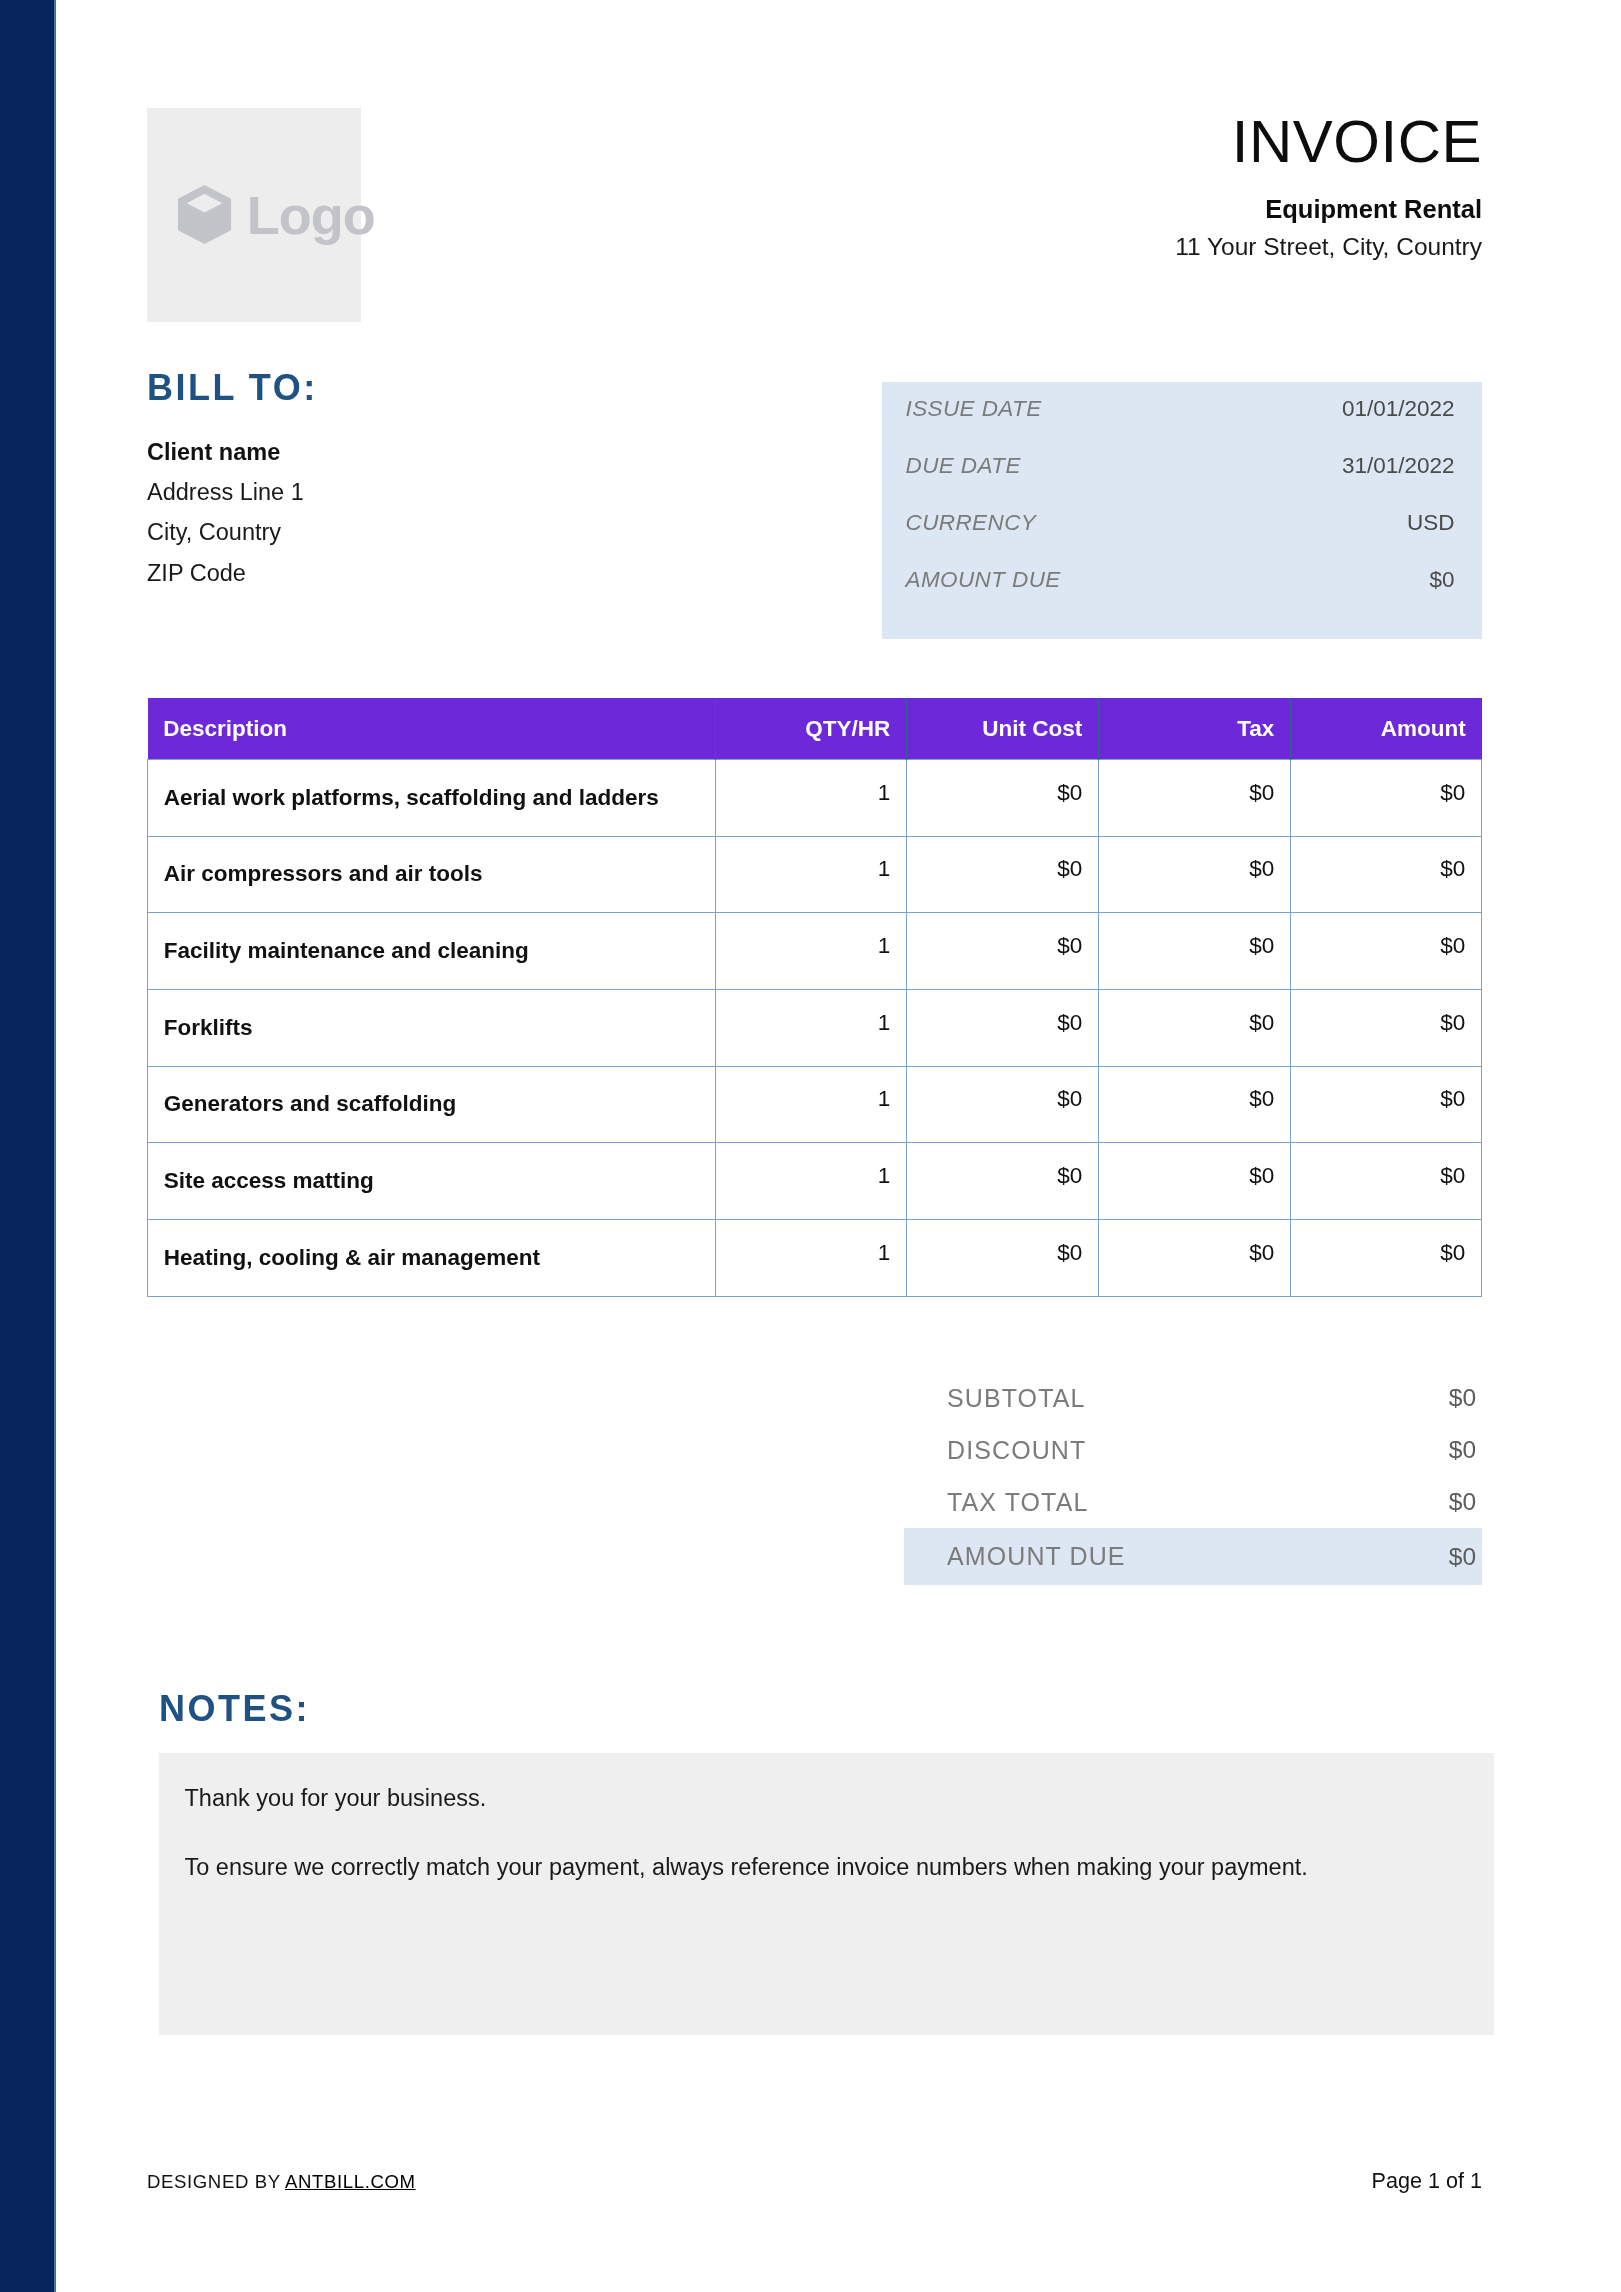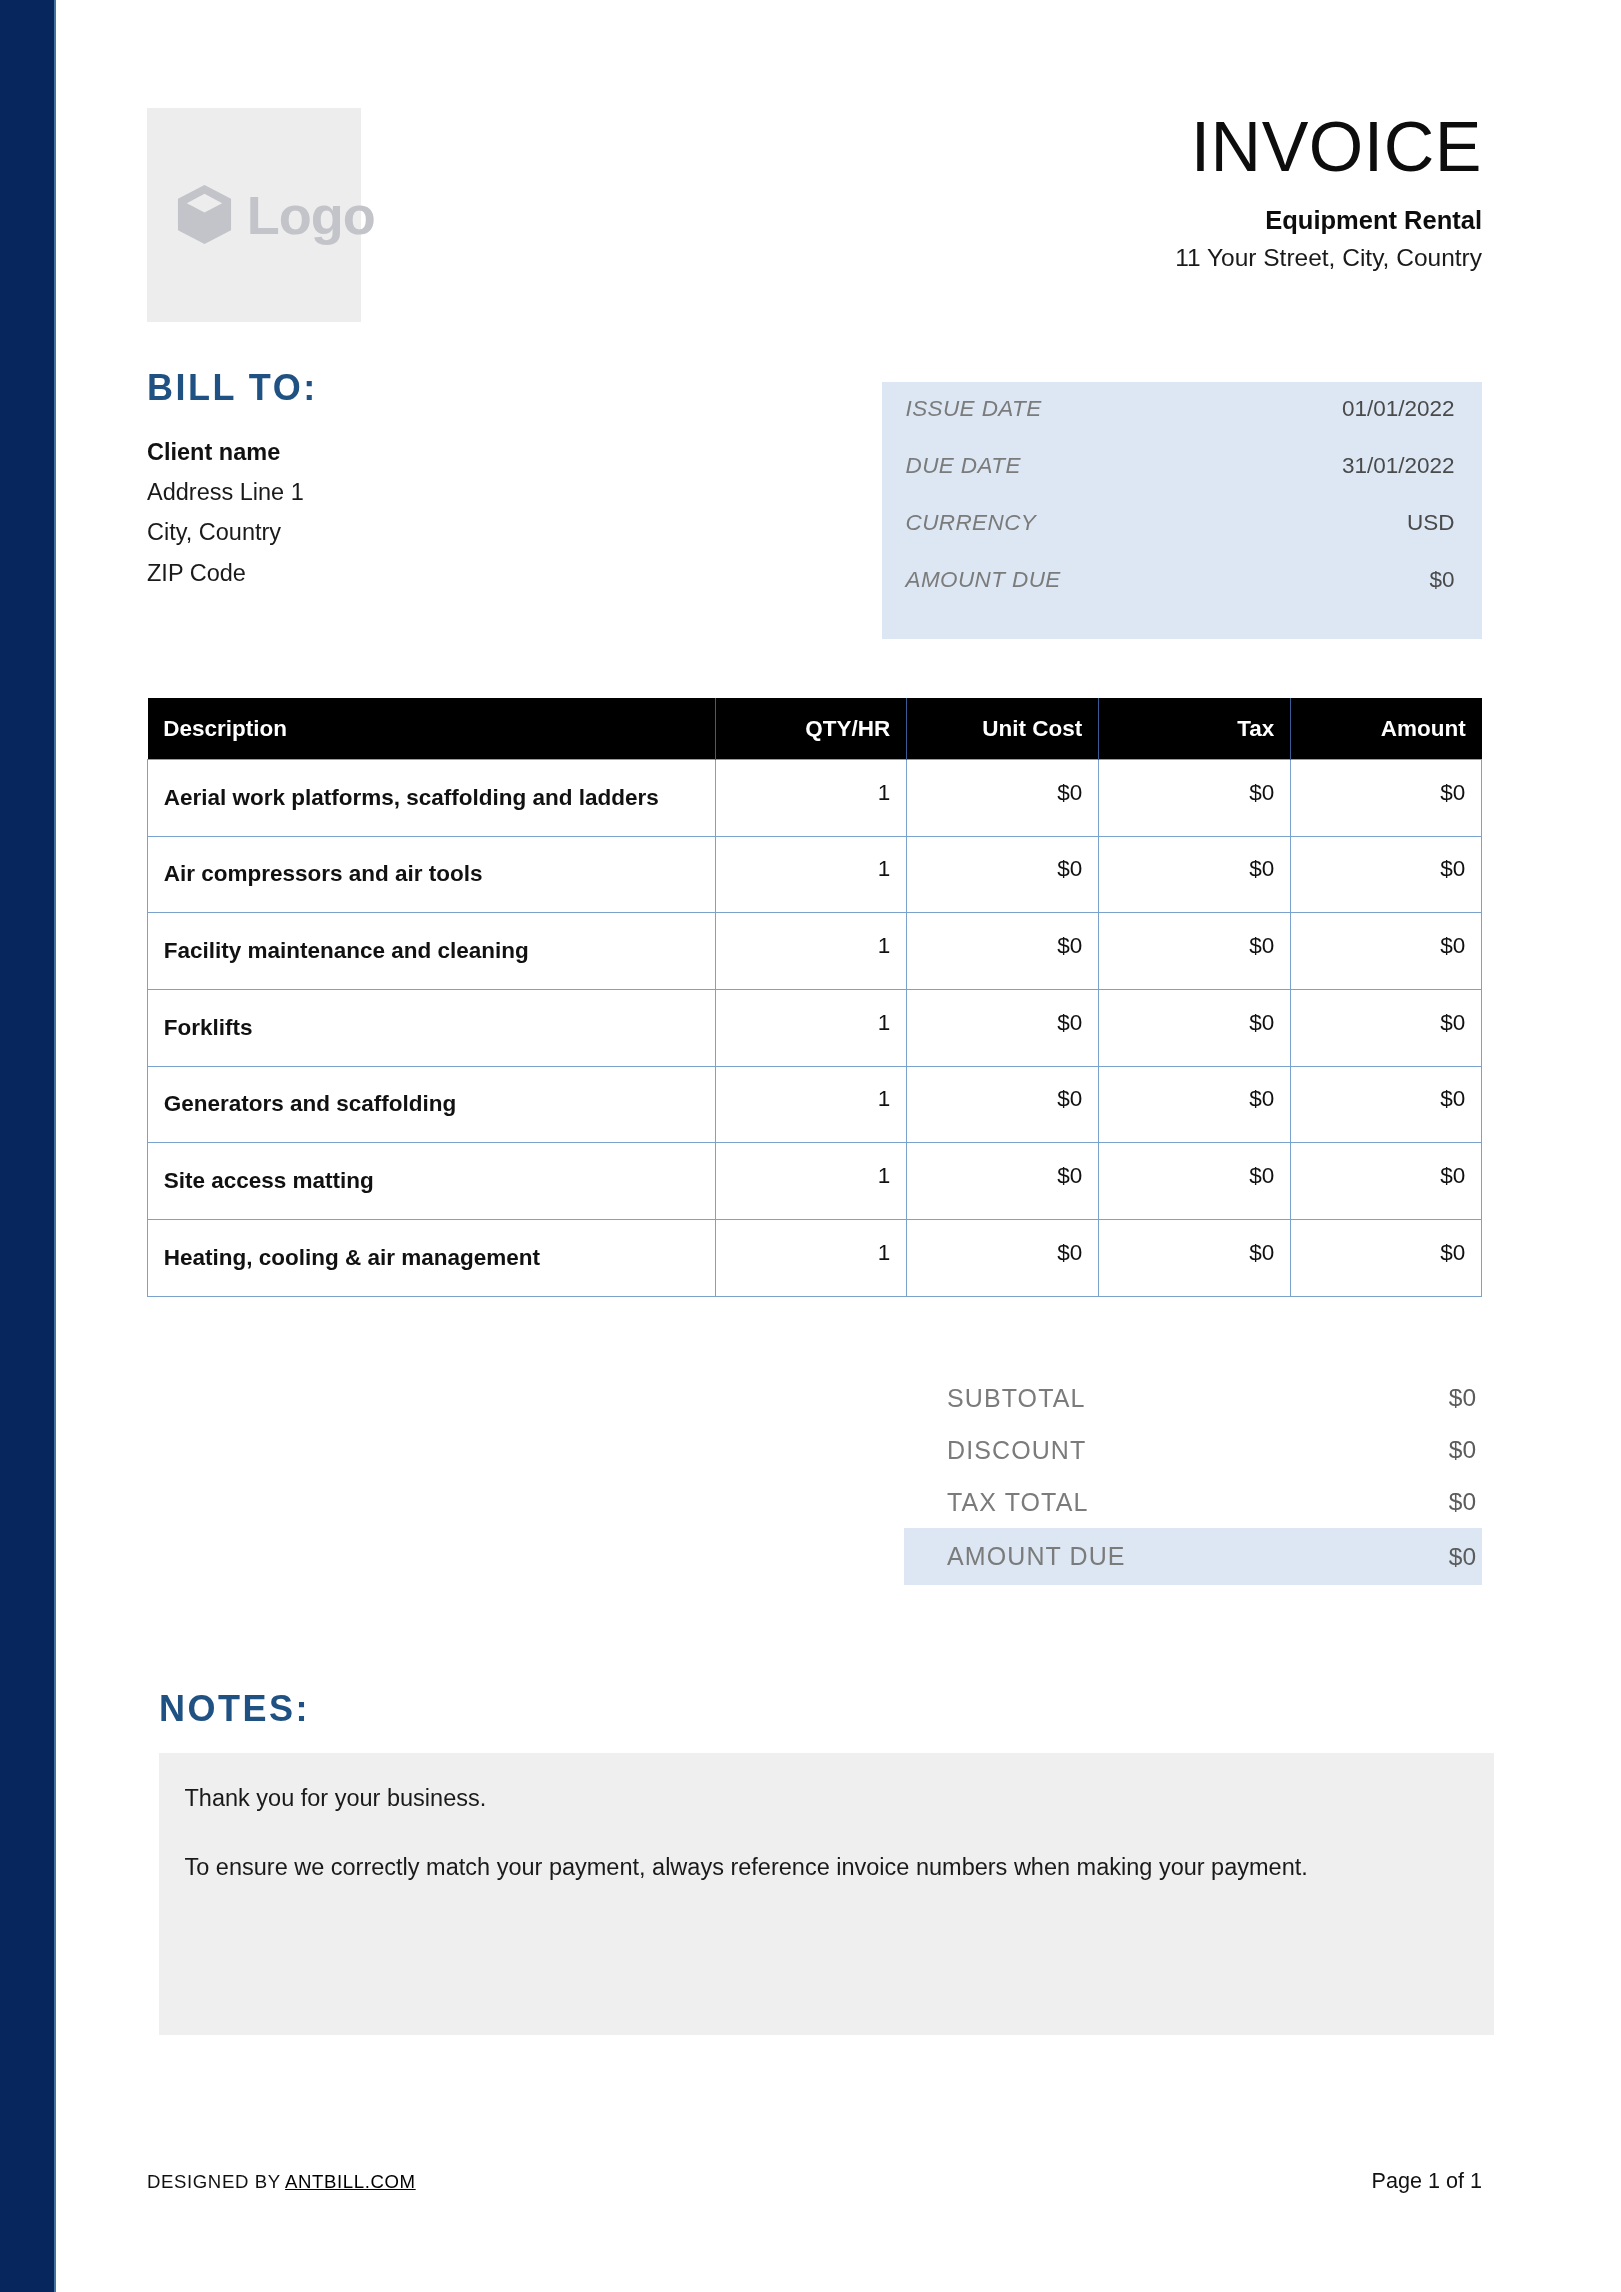--- a/index.html
+++ b/index.html
@@ -82,21 +82,21 @@
   }
 
   .header-right {
     position: absolute;
     right: 0;
     top: 0;
     text-align: right;
     width: 882px;
   }
   .doc-title {
-    font-size: 70px;
+    font-size: 60px;
     font-weight: 400;
     color: #0d0d0d;
     line-height: 1.12;
     letter-spacing: 0.5px;
     margin: 0;
   }
   .company-name {
     font-size: 25.5px;
     font-weight: 700;
     color: #0d0d0d;
@@ -172,21 +172,21 @@
   
   .items-table {
     position: absolute;
     left: 0;
     top: 698px;
     width: 1335px;
     border-collapse: collapse;
     table-layout: fixed;
   }
   .items-table th {
-    background: #000000;
+    background: #6d28d9;
     color: #ffffff;
     font-size: 22.5px;
     font-weight: 700;
     padding: 17.6px 15.7px;
     border-right: 1px solid #3a5c94;
     box-sizing: border-box;
   }
   .items-table th:last-child { border-right: none; }
   .items-table th.c-desc { text-align: left; }
   .items-table th.c-num { text-align: right; }

